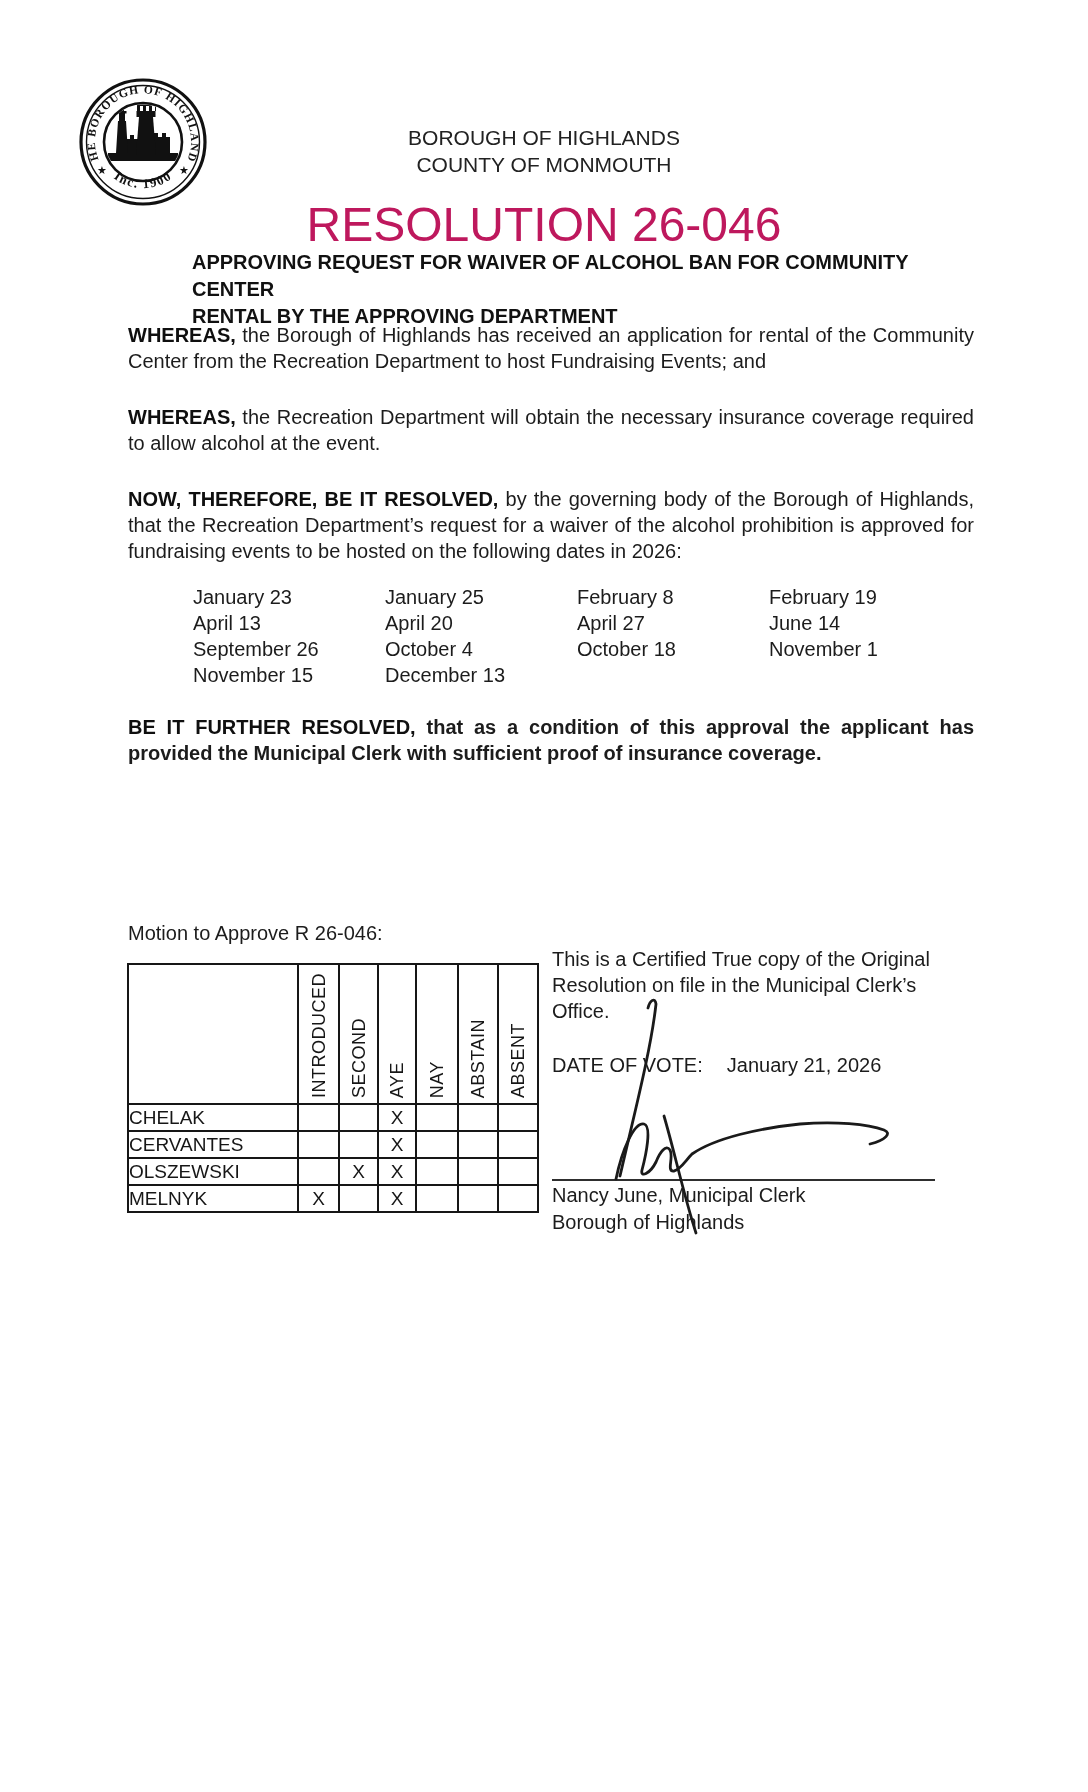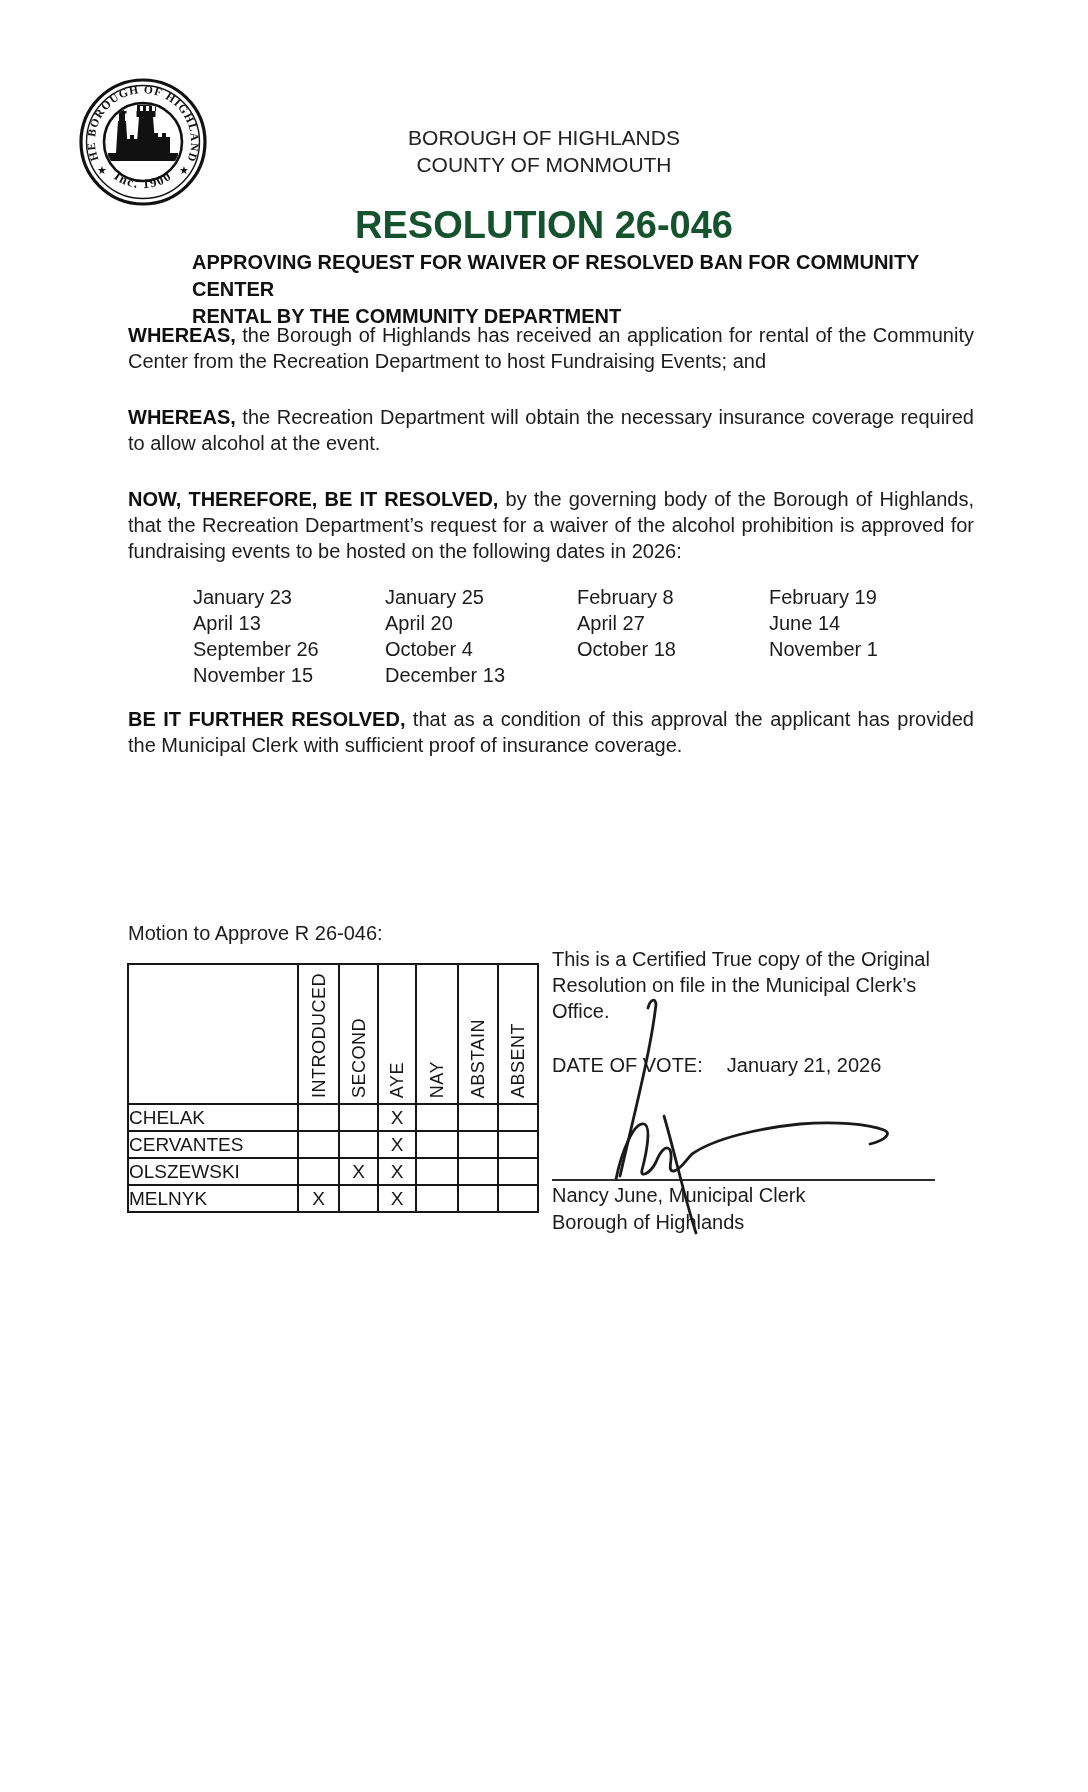--- a/index.html
+++ b/index.html
@@ -6,28 +6,28 @@
   .page{
     position:relative;
     width:1088px;height:1792px;
     background:#ffffff;
     font-family:"Liberation Sans","DejaVu Sans",sans-serif;
     color:#1c1c1c;
     overflow:hidden;
   }
   .abs{position:absolute;}
   .hdr{left:0;top:124px;width:1088px;text-align:center;font-size:21px;line-height:27px;color:#222;}
-  .title{left:0;top:201px;width:1088px;text-align:center;font-size:38px;line-height:48px;font-weight:bold;color:#14532d;}
+  .title{left:0;top:201px;width:1088px;text-align:center;font-size:48px;line-height:48px;font-weight:normal;color:#be185d;}
   .subtitle{left:192px;top:249px;width:770px;font-size:20px;line-height:27px;font-weight:bold;color:#111;}
   .body{left:128px;top:322px;width:846px;font-size:20px;line-height:26px;color:#1c1c1c;}
   .body p{margin:0 0 30px 0;text-align:justify;}
   .body p.last{margin-bottom:4px;}
   .dates{margin:20px 0 0 0;padding-left:65px;}
   .dates .drow{display:grid;grid-template-columns:192px 192px 192px 192px;height:26px;line-height:26px;}
-  .further{margin-top:18px;text-align:justify;}
+  .further{margin-top:26px;text-align:justify;font-weight:bold;}
   b{color:#0f0f0f;}
   .motion{left:128px;top:920px;font-size:20px;line-height:26px;}
   table.vote{
     left:127px;top:963px;position:absolute;
     border-collapse:collapse;table-layout:fixed;
     font-size:19px;color:#161616;
   }
   table.vote td{border:2px solid #161616;padding:0;}
   table.vote tr.hrow{height:140px;}
   table.vote tr.rrow{height:27px;}
@@ -96,22 +96,22 @@
   </svg>
 
   <div class="abs hdr">
     <div>BOROUGH OF HIGHLANDS</div>
     <div>COUNTY OF MONMOUTH</div>
   </div>
 
   <div class="abs title">RESOLUTION 26-046</div>
 
   <div class="abs subtitle">
-    <div>APPROVING REQUEST FOR WAIVER OF RESOLVED BAN FOR COMMUNITY CENTER</div>
-    <div>RENTAL BY THE COMMUNITY DEPARTMENT</div>
+    <div>APPROVING REQUEST FOR WAIVER OF ALCOHOL BAN FOR COMMUNITY CENTER</div>
+    <div>RENTAL BY THE APPROVING DEPARTMENT</div>
   </div>
 
   <div class="abs body">
     <p><b>WHEREAS,</b><span> the Borough of Highlands has received an application for rental of the Community Center from the Recreation Department to host Fundraising Events; and</span></p>
     <p><b>WHEREAS,</b><span> the Recreation Department will obtain the necessary insurance coverage required to allow alcohol at the event.</span></p>
     <p class="last"><b>NOW, THEREFORE, BE IT RESOLVED,</b><span> by the governing body of the Borough of Highlands, that the Recreation Department’s request for a waiver of the alcohol prohibition is approved for fundraising events to be hosted on the following dates in 2026:</span></p>
 
     <div class="dates">
       <div class="drow">
         <span>January 23</span>

